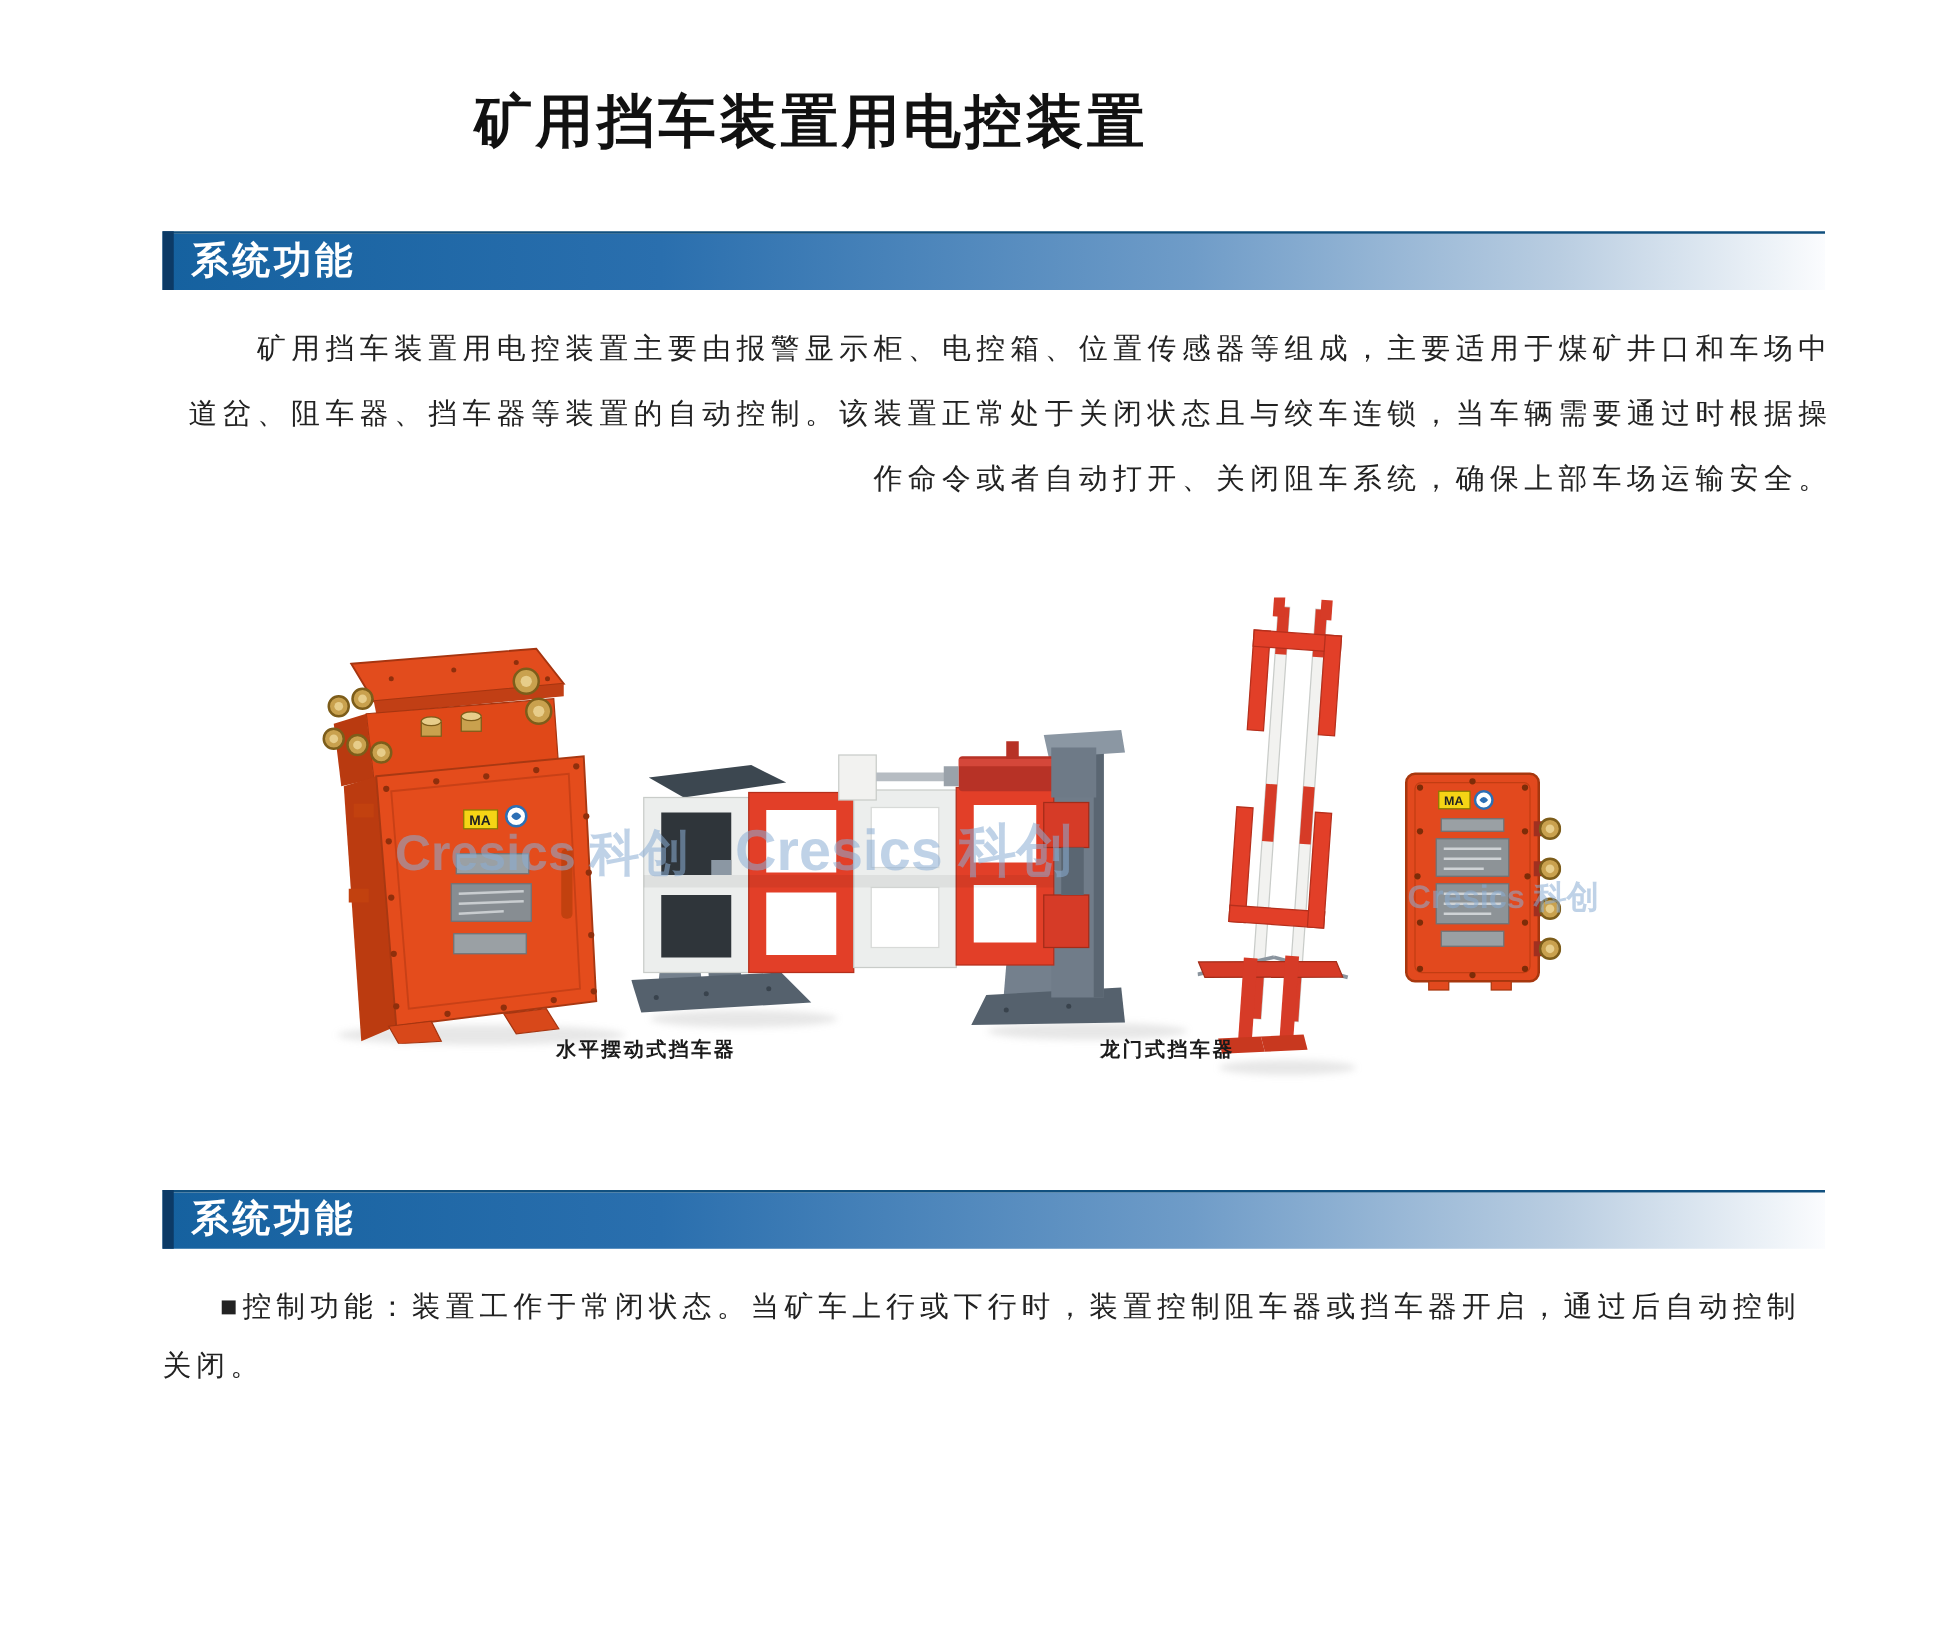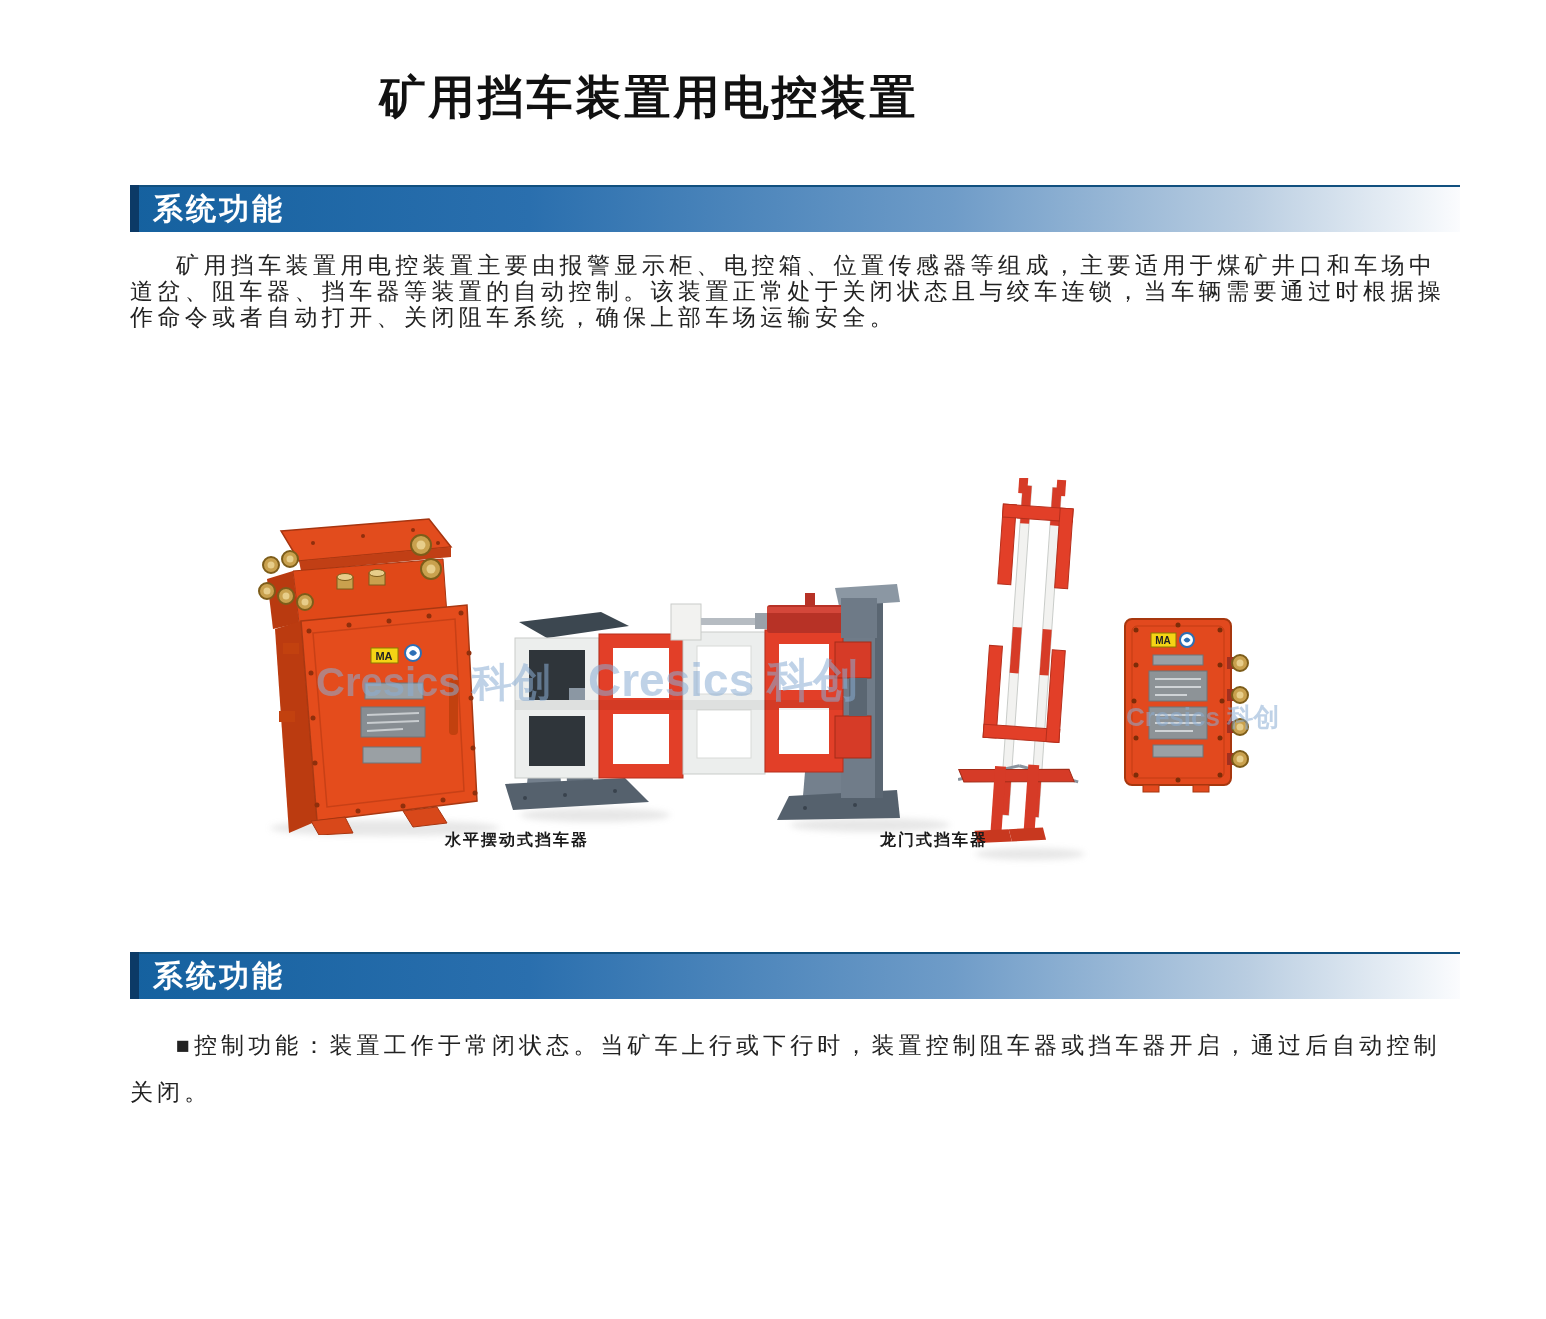--- a/index.html
+++ b/index.html
@@ -28,21 +28,21 @@
     position:absolute;left:23px;top:0px;
     font-size:30px;font-weight:700;color:#ffffff;letter-spacing:3px;line-height:44px;
   }
   #bar-intro{top:185px;}
   #bar-functions{top:952px;text-align:right;}
   
   .body-text{
     left:130px;width:1336px;
     font-size:23px;color:#222;letter-spacing:4.4px;
   }
-  #intro-paragraph{top:252px;line-height:26px;}
+  #intro-paragraph{top:252px;line-height:52px;text-align:right;}
   #functions-list{top:1022px;line-height:47px;letter-spacing:4.1px;}
   .para{margin:0;text-indent:2em;}
   
   .figure{display:block;}
   .figure-caption{
     top:830px;font-size:16px;font-weight:700;color:#1a1a1a;letter-spacing:2px;
     text-align:left;
   }
   #caption-swing{left:445px;width:340px;}
   #caption-gantry{left:880px;width:250px;}

